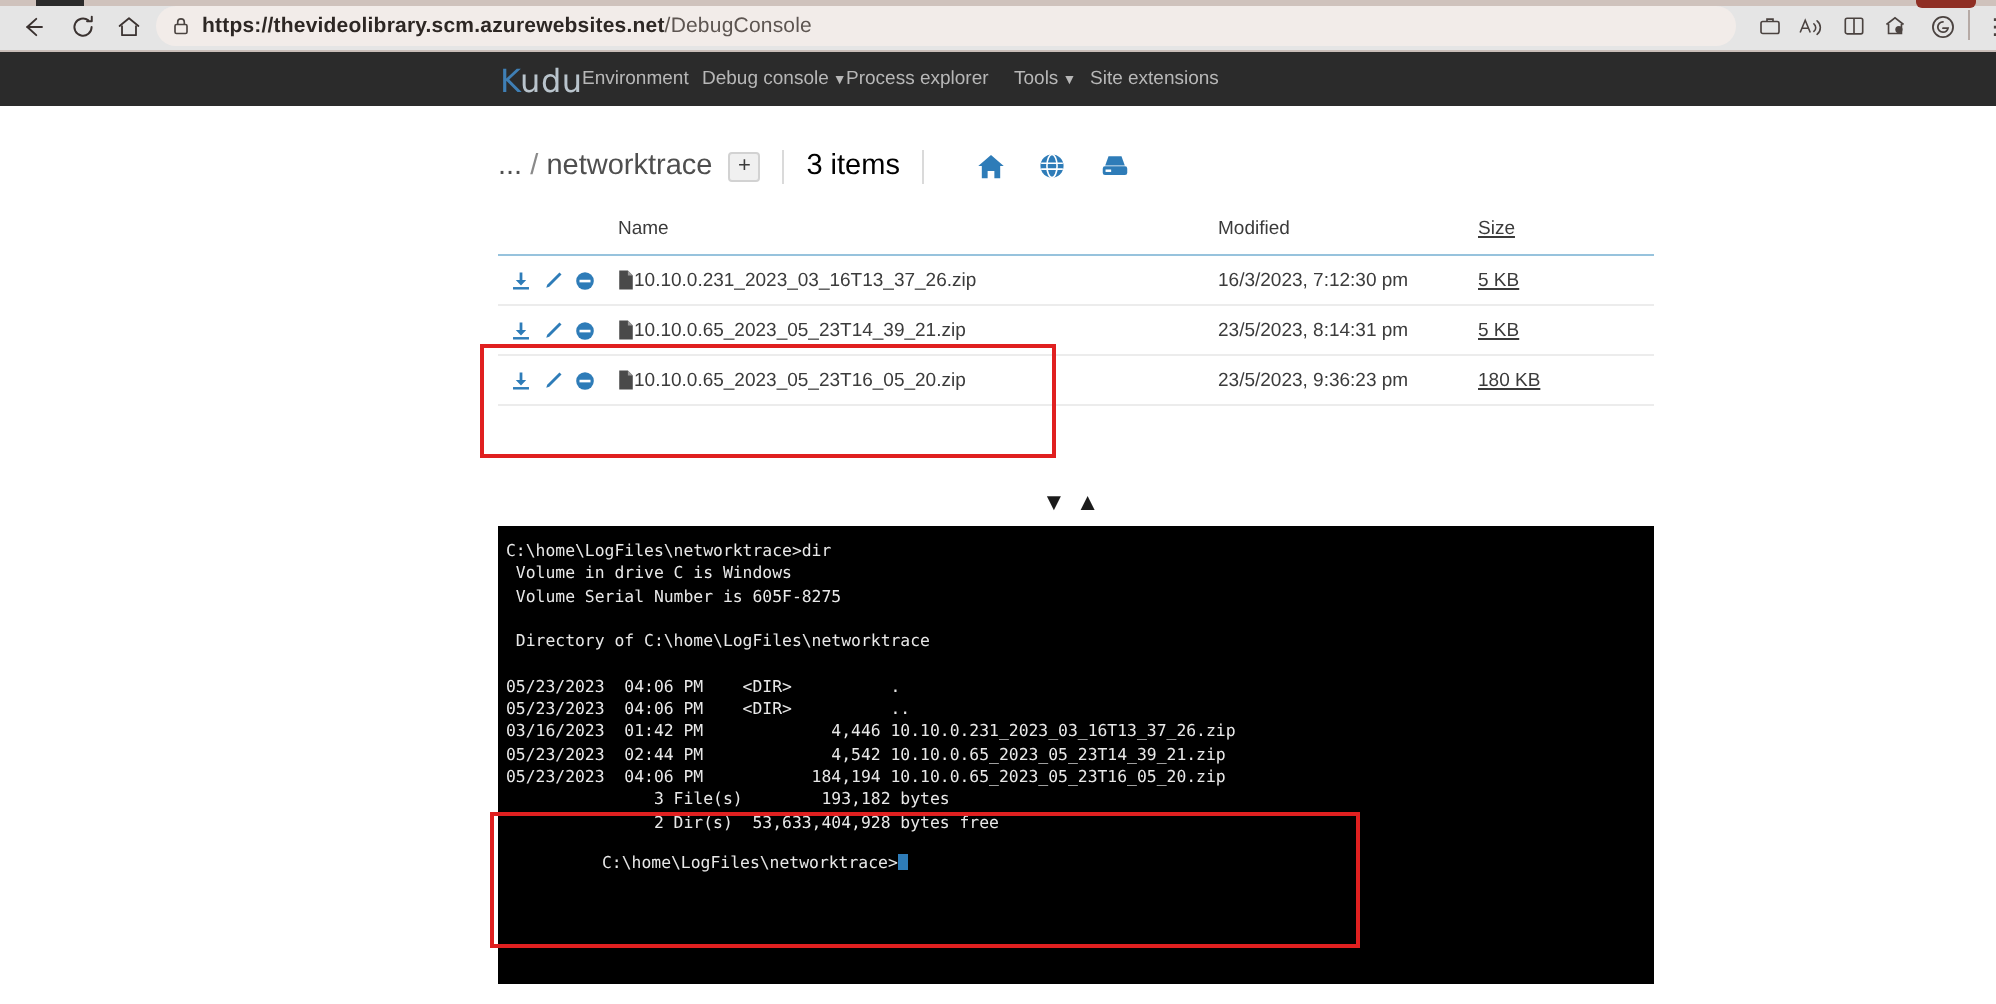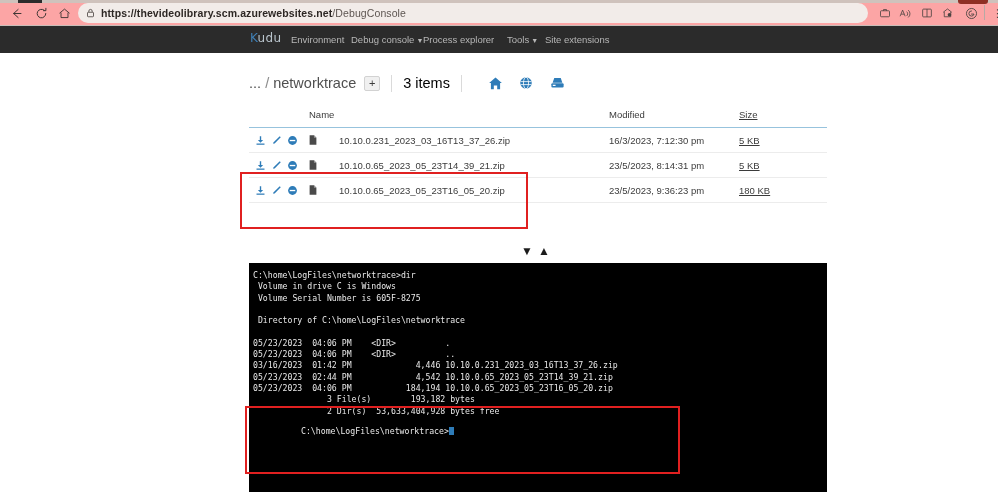--- a/index.html
+++ b/index.html
@@ -8,21 +8,21 @@
     width: 998px; height: 502px;
     overflow: hidden;
     background: #ffffff;
     font-family: "Liberation Sans", sans-serif;
   }
 
   
   #browser-chrome {
     position: absolute; top: 0; left: 0;
     width: 998px; height: 26px;
-    background: #fca5a5;
+    background: #e5e5e5;
     border-bottom: 1px solid #c9bdb8;
   }
   #tabstrip-sliver {
     position: absolute; top: 0; left: 0; width: 998px; height: 3px;
     background: #cfc2bc;
   }
   #tab-active-sliver {
     position: absolute; top: 0; left: 958px; width: 30px; height: 4px;
     background: #8f2f24;
     border-radius: 0 0 3px 3px;
@@ -77,21 +77,21 @@
   #icon-more { left: 989px; }
 
   
   #kudu-nav {
     position: absolute; top: 26px; left: 0;
     width: 998px; height: 27px;
     background: #2b2b2b;
   }
   #kudu-logo {
     position: absolute; top: 5px; left: 250px;
-    font-size: 12px; color: #b9c4cc; letter-spacing: .3px;
+    font-size: 16px; color: #b9c4cc; letter-spacing: .3px;
     font-family: "DejaVu Sans", sans-serif;
   }
   #kudu-logo .k { color: #3f7fb5; }
   .kudu-nav-item {
     position: absolute; top: 8px;
     font-size: 9.5px; color: #b7b7b7;
     white-space: nowrap;
   }
   .caret-down { font-size: 7px; color: #b7b7b7; margin-left: 2px; }
 
@@ -149,21 +149,21 @@
     border-bottom: 1px solid #ececec;
     vertical-align: middle;
     height: 18px;
   }
   .col-actions { width: 60px; padding-left: 5px !important; }
   .col-name    { width: 300px; }
   .col-mod     { width: 130px; }
   .col-size    { width: 88px; text-decoration: underline; }
   .row-actions { display: flex; align-items: center; gap: 4px; color: #2e7cb8; }
   .row-actions span { display:flex; align-items:center; justify-content:center; width:12px; height:12px; }
-  .fname { display: flex; align-items: center; gap: 22px; }
+  .fname { display: flex; align-items: center; gap: 0; }
   .fname .doc-ico { color: #4a4a4a; display:flex; }
 
   
   .redbox {
     position: absolute;
     border: 2.5px solid #e02020;
     pointer-events: none;
   }
   #redbox-table { left: 240px; top: 119px; width: 288px; height: 57px; }
   #redbox-console { left: 245px; top: 353px; width: 435px; height: 68px; }

